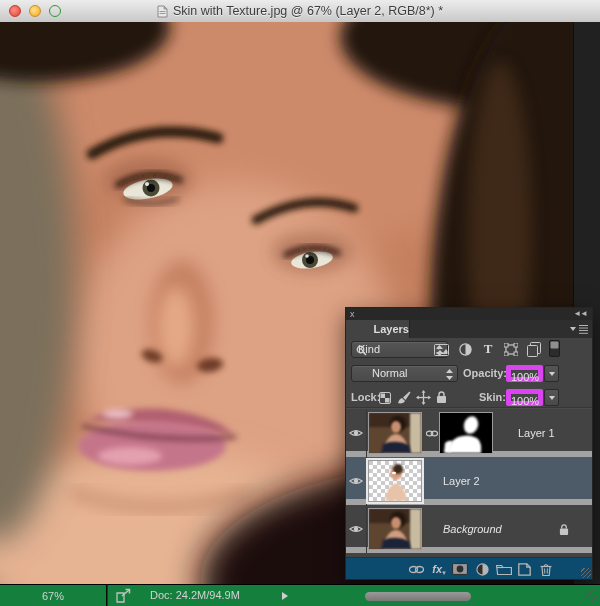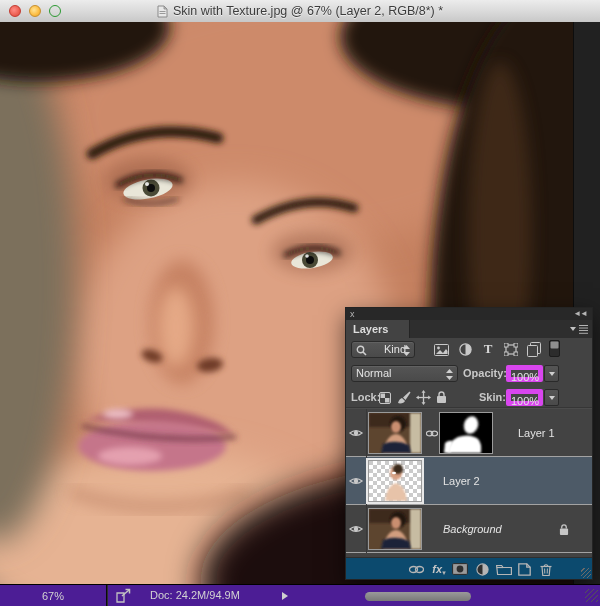--- a/index.html
+++ b/index.html
@@ -26,21 +26,21 @@
   
   #vscroll-track{left:573px;top:22px;width:27px;height:562px;background:#212121;border-left:1px solid #0d0d0d;box-sizing:border-box;}
 
   
   #panel{left:345px;top:285px;width:246px;height:271px;background:#434343;
      border:1px solid #242424;box-sizing:content-box;
      box-shadow:0 8px 22px rgba(0,0,0,.55);font-size:11px;color:#d8d8d8;}
   #panel .strip{left:0;top:0;width:246px;height:12px;background:#282828;}
   #panel .strip .x{left:4px;top:0px;color:#b5b5b5;font-size:9px;line-height:12px;}
   #panel .strip .collapse{right:5px;top:0px;position:absolute;color:#b5b5b5;font-size:8px;line-height:12px;letter-spacing:-1px;}
-  #tabbar{left:0;top:12px;width:246px;height:18px;background:#2e2e2e;}
+  #tabbar{left:0;top:12px;width:246px;height:18px;background:#2e2e2e;text-align:right;}
   #tab-layers{left:0;top:0;width:64px;height:18px;background:#434343;
      border-right:1px solid #242424;box-sizing:border-box;
      color:#dddddd;font-weight:bold;font-size:11px;line-height:18px;padding-left:7px;}
   #panel-menu{right:4px;top:3px;position:absolute;width:18px;height:12px;}
   #panel-menu .tri{width:0;height:0;border-left:3.5px solid transparent;border-right:3.5px solid transparent;border-top:4px solid #c2c2c2;position:absolute;left:0;top:4px;}
   #panel-menu .bars{position:absolute;left:9px;top:2px;width:9px;height:9px;
      background:linear-gradient(#c2c2c2 1.2px,transparent 1.2px) 0 0/9px 2.6px;}
   .prow{left:0;width:246px;position:absolute;}
   .combo{position:absolute;height:17px;background:linear-gradient(#555,#4a4a4a);
      border:1px solid #2a2a2a;border-radius:3px;box-sizing:border-box;
@@ -50,35 +50,35 @@
      border-radius:2px;box-sizing:border-box;color:#e3e3e3;text-align:center;line-height:15px;}
   .arrbtn{position:absolute;height:17px;width:15px;background:linear-gradient(#555,#4a4a4a);
      border:1px solid #2a2a2a;border-radius:2px;box-sizing:border-box;}
   .arrbtn:after{content:"";position:absolute;left:3.5px;top:6px;width:0;height:0;
      border-left:3.5px solid transparent;border-right:3.5px solid transparent;border-top:4.5px solid #cfcfcf;}
   .plabel{position:absolute;color:#c9c9c9;}
   .icn{position:absolute;display:flex;align-items:center;justify-content:center;}
 
   .divider{position:absolute;left:0;width:246px;height:1px;background:#363636;border-bottom:1px solid #4c4c4c;}
 
-  .lrow{position:absolute;left:0;width:246px;height:48px;background:#434343;border-bottom:1px solid #a3a3a3;box-sizing:border-box;}
+  .lrow{position:absolute;left:0;width:246px;height:48px;background:#434343;border-bottom:6px solid #a3a3a3;box-sizing:border-box;}
   .lrow.sel{background:#4d5a67;}
   .eyecell{position:absolute;left:0;top:0;width:20px;height:48px;border-right:1px solid #383838;display:flex;align-items:center;justify-content:center;}
   .thumb{position:absolute;left:22px;top:3px;width:54px;height:42px;border:1px solid #9a9a9a;box-sizing:border-box;background:#000;}
   .thumb.selected{outline:2px solid #e8e8e8;outline-offset:0;}
   .lname{position:absolute;color:#e4e4e4;font-size:11px;top:18px;}
 
   #footer{position:absolute;left:0;top:249px;width:246px;height:22px;background:#0c4a6e;border-top:1px solid #2f2f2f;box-sizing:border-box;}
   #footer .ficn{position:absolute;top:3px;width:18px;height:16px;display:flex;align-items:center;justify-content:center;}
   #fx-label{color:#c6c6c6;font-size:11px;font-style:italic;font-weight:bold;}
   #panel-grip{position:absolute;right:1px;bottom:1px;width:10px;height:10px;
      background:repeating-linear-gradient(135deg,transparent 0 2px,#6a6a6a 2px 3px);}
 
   
-  #statusbar{left:0;top:584px;width:600px;height:22px;background:#4c1d95;border-top:1px solid #000;box-sizing:border-box;color:#d2d2d2;font-size:11px;}
+  #statusbar{left:0;top:584px;width:600px;height:22px;background:#15803d;border-top:1px solid #000;box-sizing:border-box;color:#d2d2d2;font-size:11px;}
   #zoom-field{left:0;top:0;width:106px;height:22px;border-right:1px solid #0a0a0a;box-shadow:1px 0 0 #2e2e2e;display:flex;align-items:center;justify-content:center;}
   #share-icon{left:116px;top:3px;}
   #doc-info{left:150px;top:4px;}
   #doc-arrow{left:282px;top:7px;width:0;height:0;border-top:4.5px solid transparent;border-bottom:4.5px solid transparent;border-left:6px solid #cfcfcf;}
   #hscroll-thumb{left:365px;top:7px;width:106px;height:9px;border-radius:5px;background:linear-gradient(#9a9a9a,#787878);}
   #win-grip{right:2px;top:4px;width:13px;height:13px;position:absolute;
      background:repeating-linear-gradient(135deg,transparent 0 2.5px,#555 2.5px 3.5px);}
 </style>
 </head>
 <body>
@@ -162,21 +162,21 @@
     </div>
     <div id="tabbar" class="abs">
       <div id="tab-layers" class="abs">Layers</div>
       <div id="panel-menu">
           <span class="tri"></span>
           <span class="bars"></span>
         </div>
     </div>
 
     <div class="prow" style="top:30px;height:27px;">
-      <div class="combo" style="left:5px;top:3px;width:64px;padding-left:32px;">
+      <div class="combo" style="left:5px;top:3px;width:97px;padding-left:6px;">
         <svg class="abs" style="left:4px;top:3px;" width="11" height="11" viewBox="0 0 11 11">
           <circle cx="4.5" cy="4.5" r="3.2" fill="none" stroke="#cfcfcf" stroke-width="1.4"></circle>
           <line x1="7" y1="7" x2="10" y2="10" stroke="#cfcfcf" stroke-width="1.6"></line>
         </svg>
         <span>Kind</span>
         <svg class="updown" width="7" height="11" viewBox="0 0 7 11">
           <polygon points="3.5,0 7,4 0,4" fill="#cfcfcf"></polygon>
             <polygon points="3.5,11 7,7 0,7" fill="#cfcfcf"></polygon>
         </svg>
       </div>
@@ -211,21 +211,21 @@
       </span>
       <span class="icn" style="left:202px;top:1px;width:13px;height:19px;">
         <svg width="11" height="17" viewBox="0 0 11 17">
             <rect x=".5" y=".5" width="10" height="16" rx="1.5" fill="#2c2c2c" stroke="#1c1c1c"></rect>
             <rect x="1.5" y="1.5" width="8" height="7" rx="1" fill="#8f8f8f"></rect>
           </svg>
       </span>
     </div>
 
     <div class="prow" style="top:57px;height:24px;">
-      <div class="combo" style="left:5px;top:0px;width:107px;padding-left:4px;">
+      <div class="combo" style="left:5px;top:0px;width:107px;padding-left:20px;">
         <span>Normal</span>
         <svg class="updown" width="7" height="11" viewBox="0 0 7 11">
           <polygon points="3.5,0 7,4 0,4" fill="#cfcfcf"></polygon>
             <polygon points="3.5,11 7,7 0,7" fill="#cfcfcf"></polygon>
         </svg>
       </div>
       <span class="plabel" style="left:117px;top:2px;font-weight:bold;">Opacity:</span>
       <div class="valbox" style="left:160px;top:0px;width:37px;">100%</div>
       <div class="arrbtn" style="left:198px;top:0px;"></div>
     </div>

